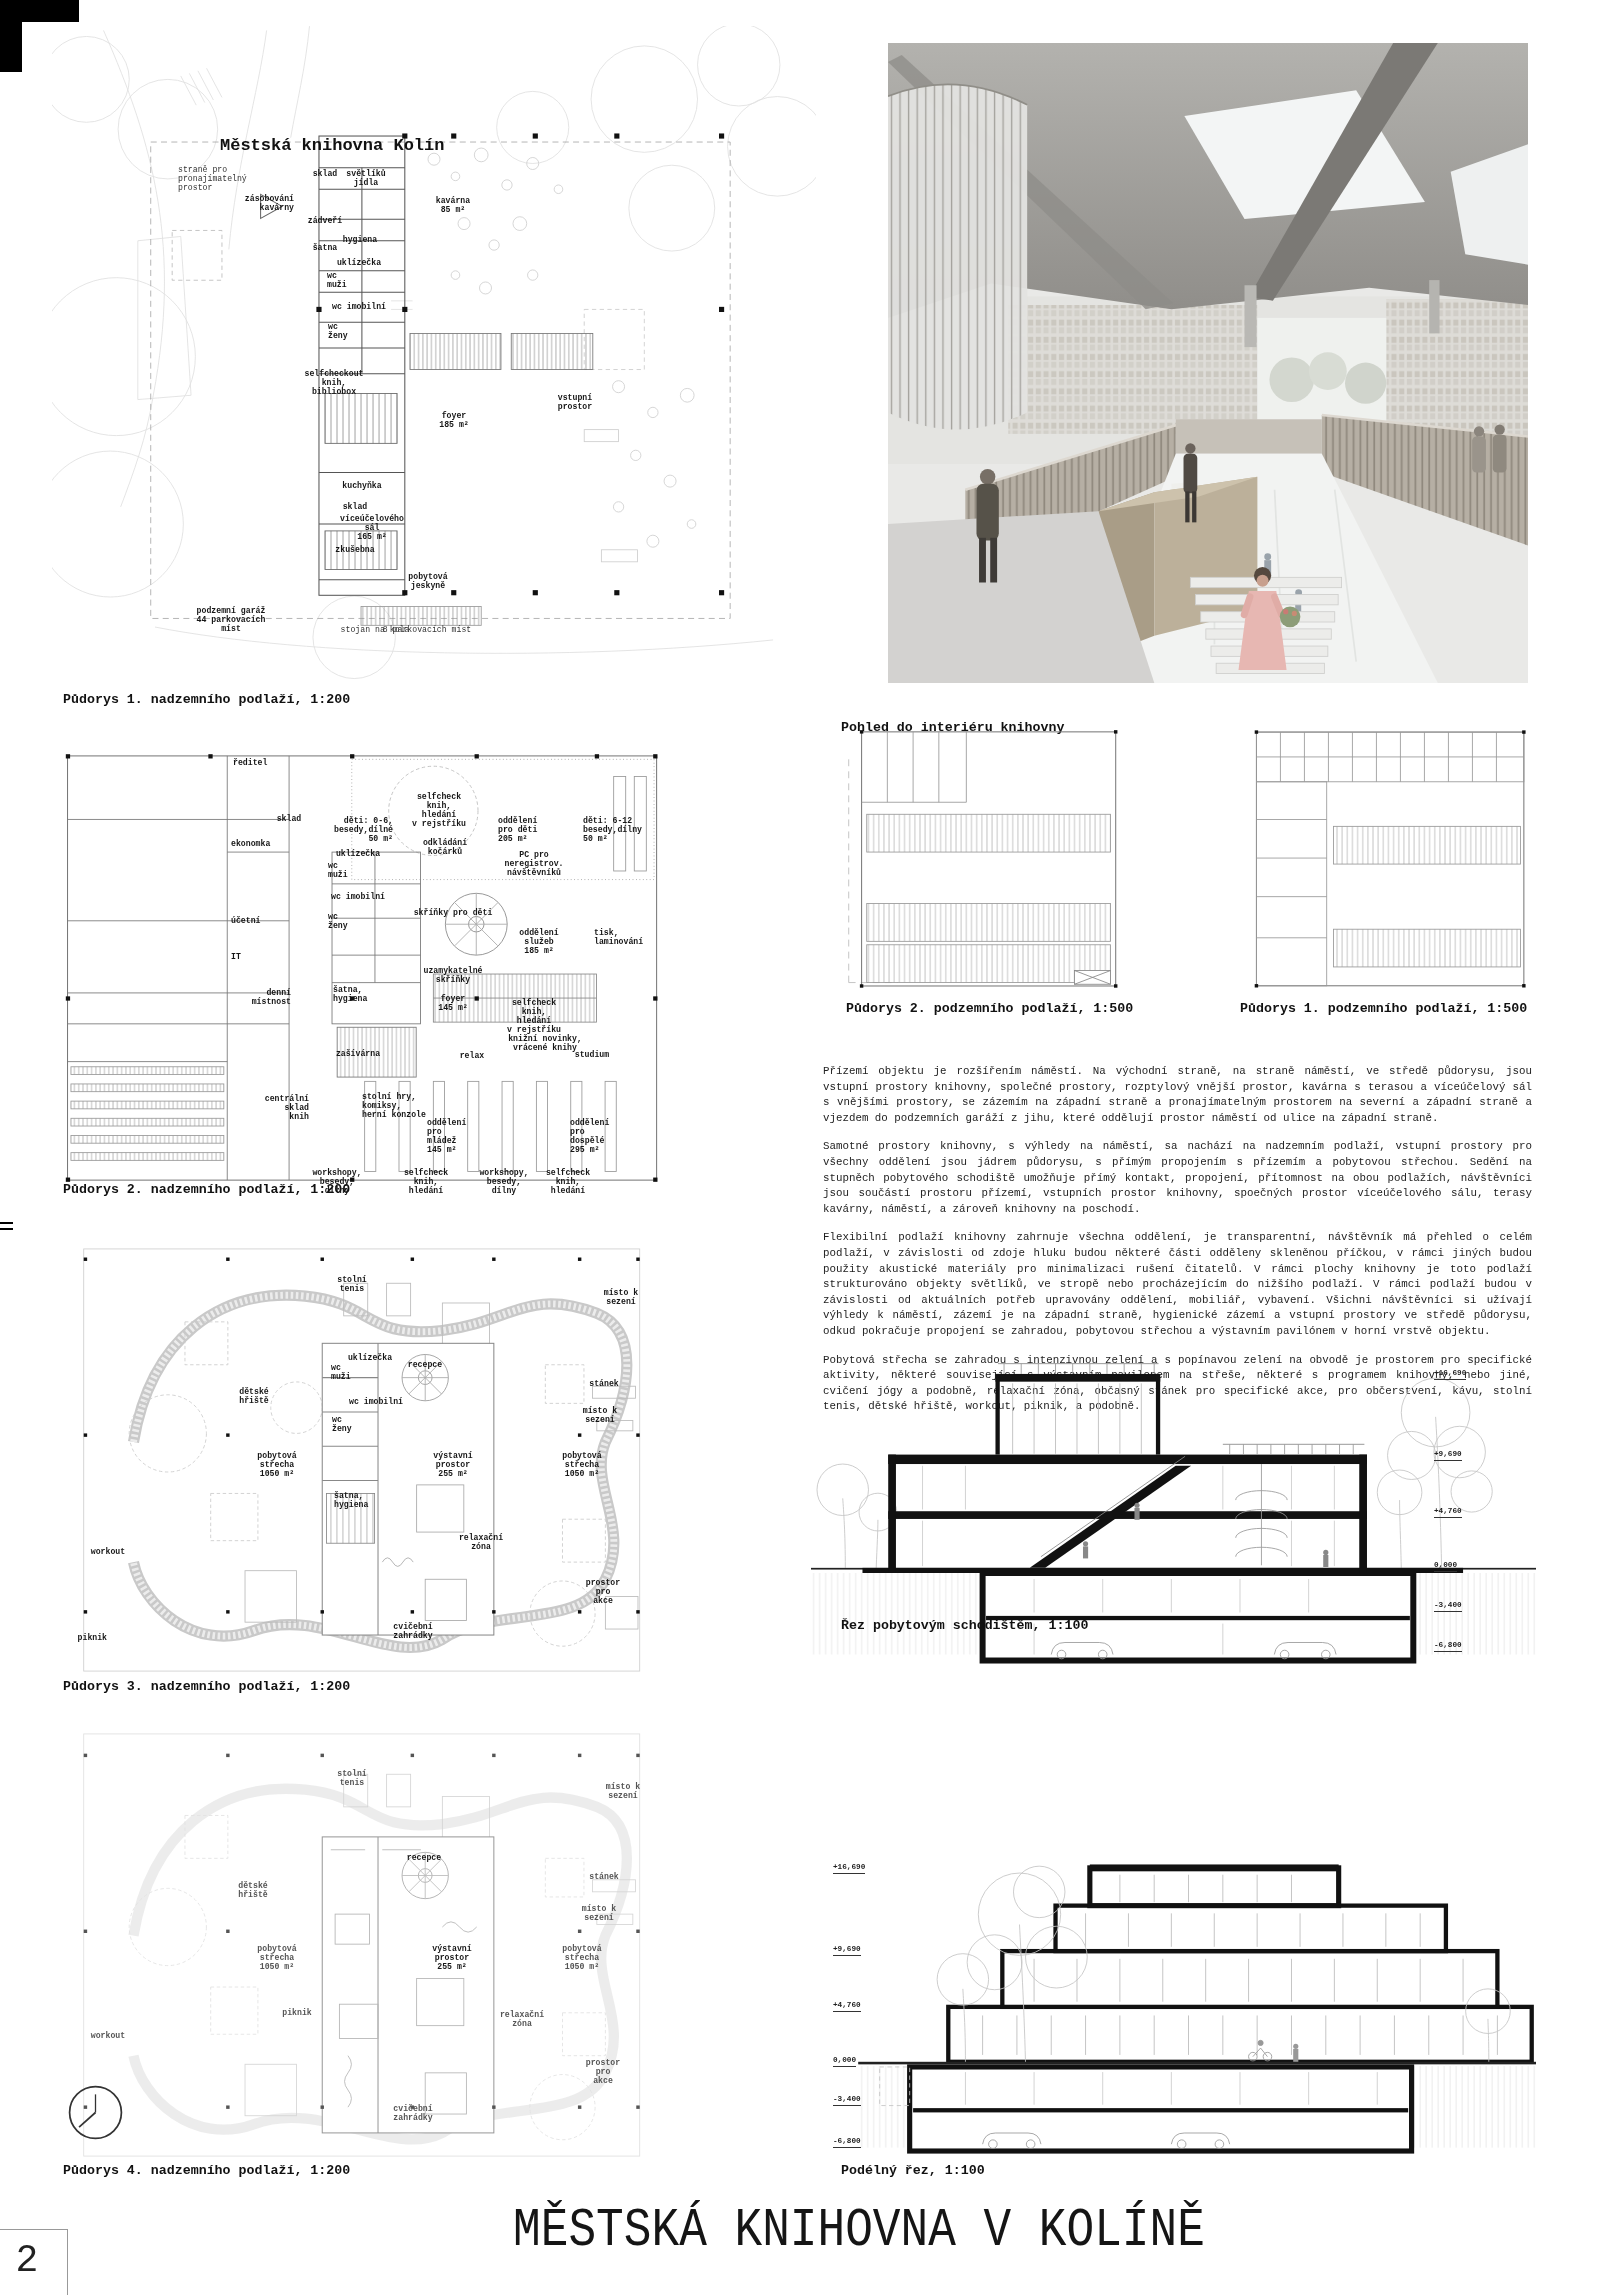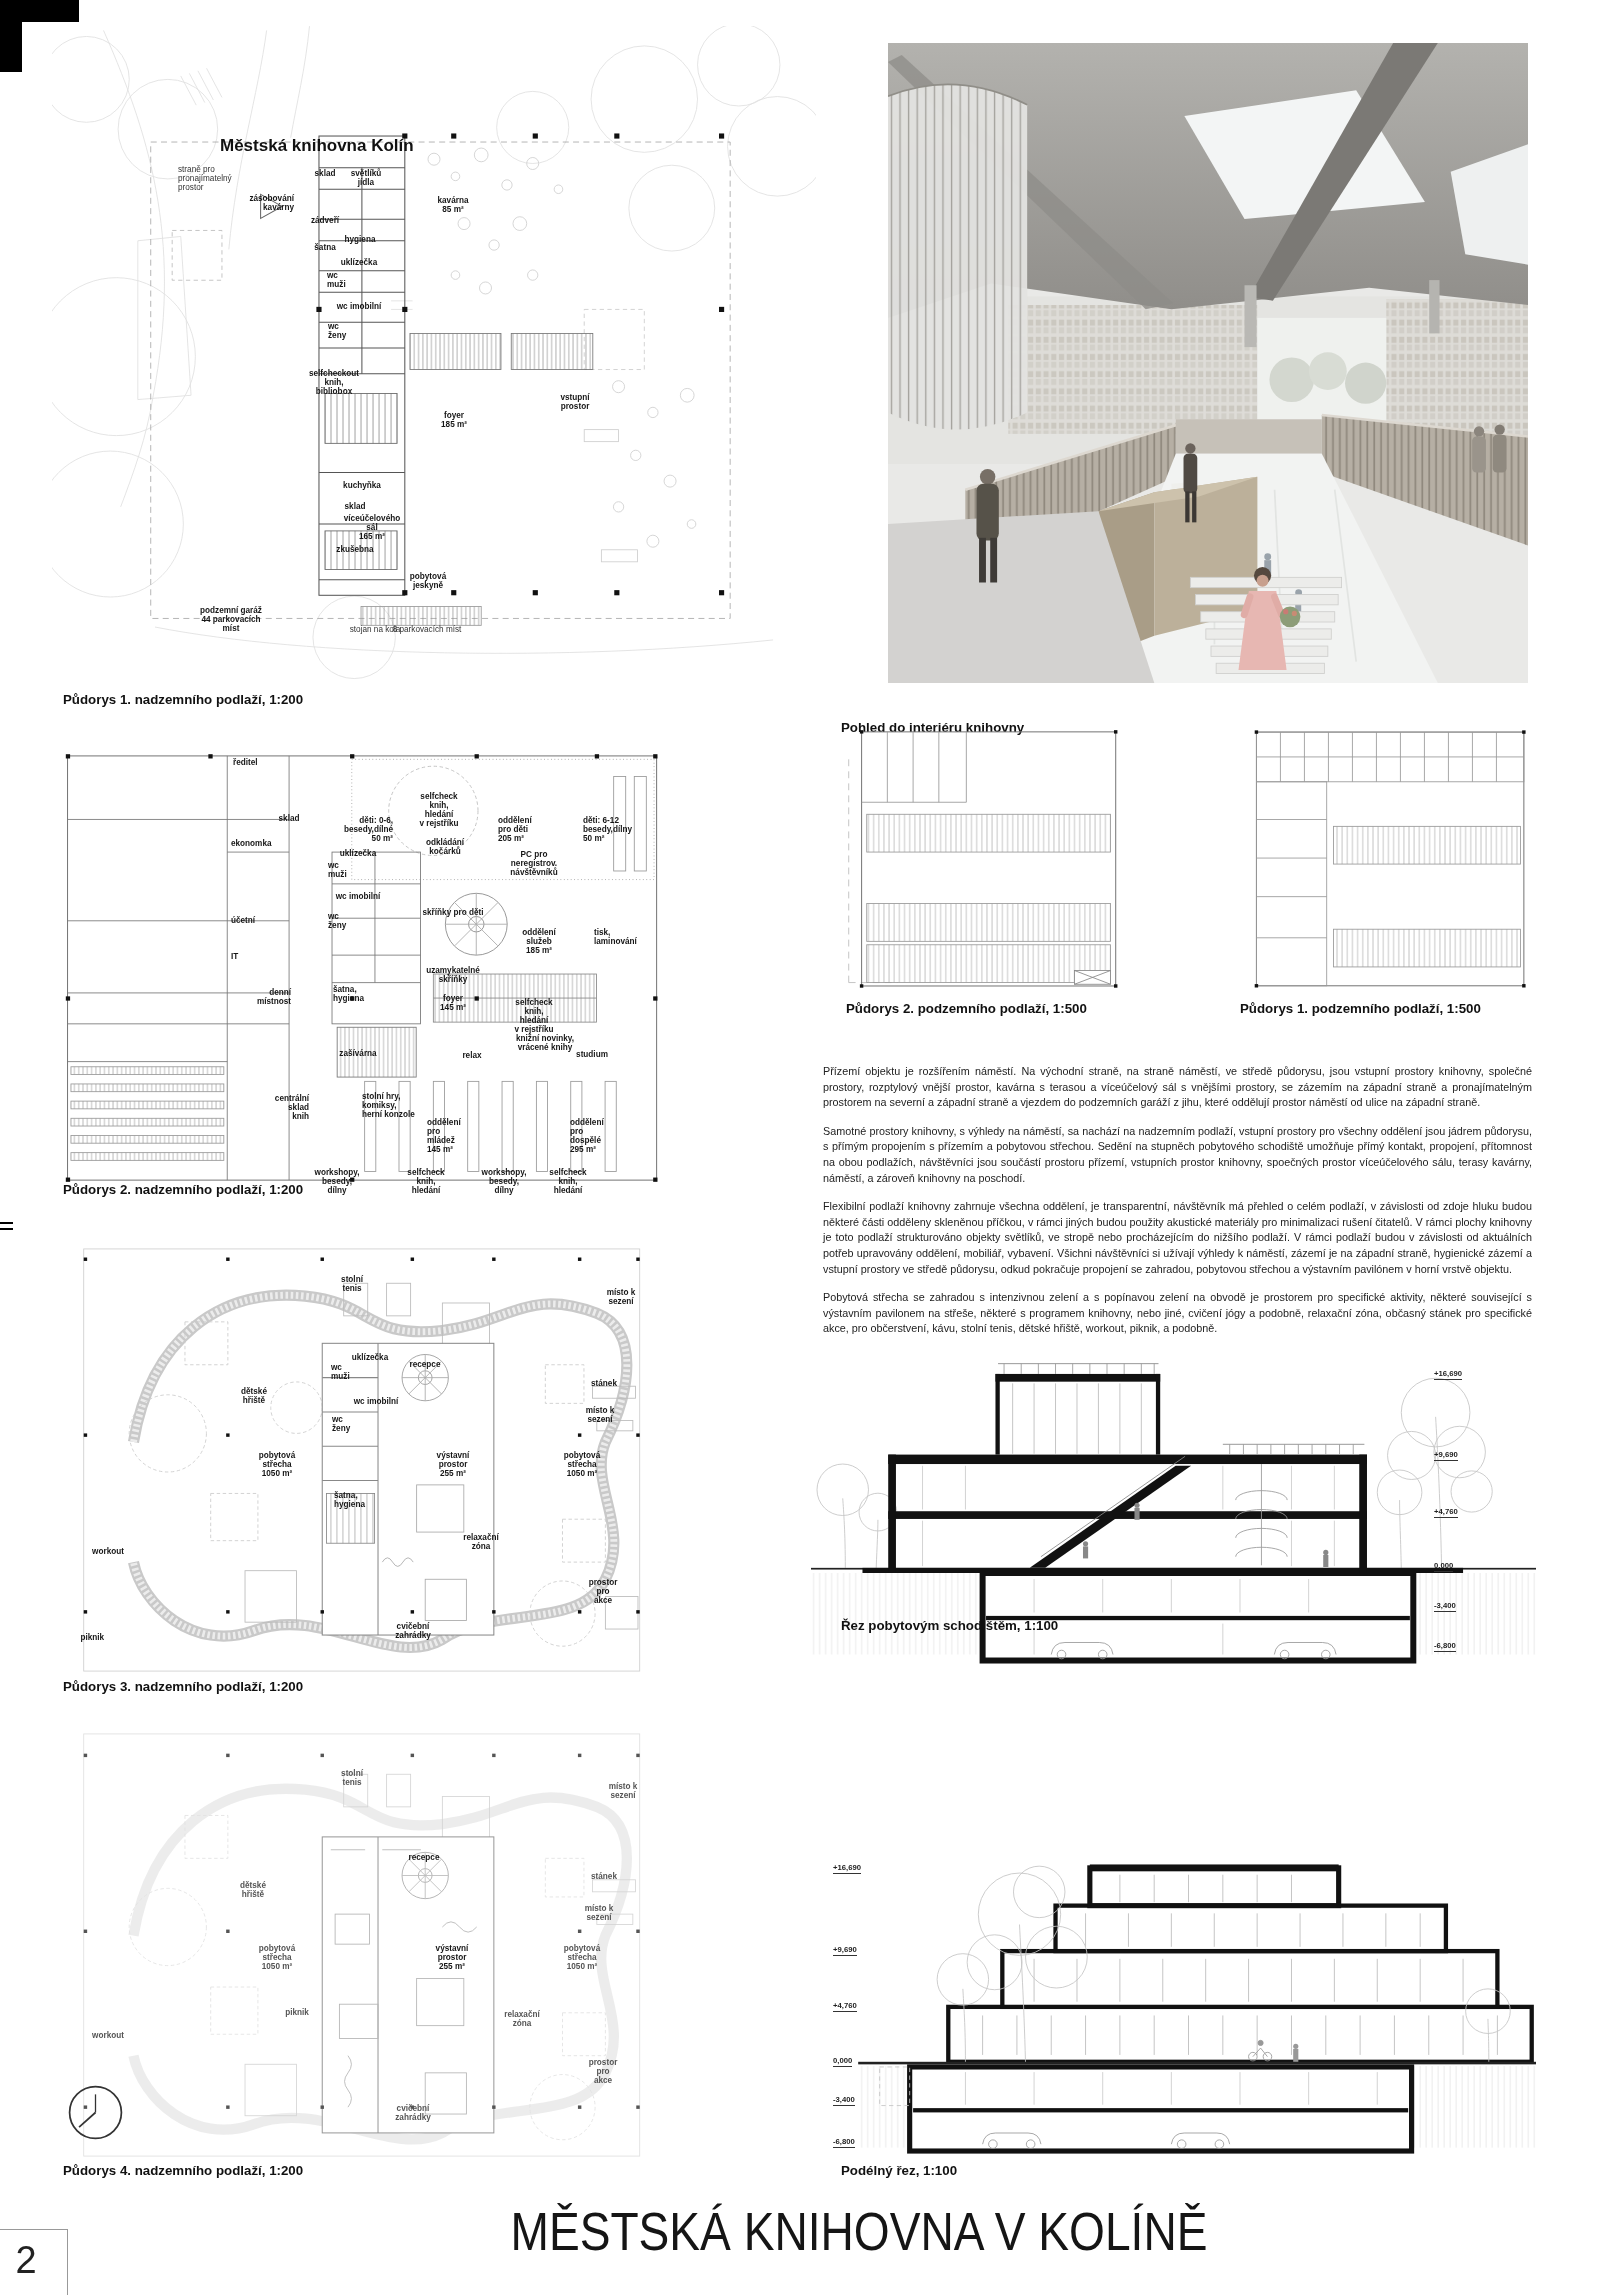--- a/index.html
+++ b/index.html
@@ -1,17 +1,17 @@
 <!DOCTYPE html>
 <html style="font-size:13.7px"><head>
 <meta charset="utf-8">
 <style>
   html,body{margin:0;padding:0;background:#fff;}
   .board{position:relative;width:1608px;height:2295px;background:#ffffff;overflow:hidden;
-         font-family:Liberation Sans, sans-serif;color:#111;}
+         font-family:Liberation Mono, monospace;color:#111;}
   .abs{position:absolute;}
   .cap{position:absolute;font-size:13.3px;font-weight:bold;color:#111;white-space:nowrap;}
   .plabel{position:absolute;font-size:8.2px;line-height:9px;font-weight:bold;color:#161616;
           white-space:nowrap;text-align:center;}
   .plabel.n{font-weight:normal;color:#333;}
   .plabel.f{color:#555;}
   .plabel.l{text-align:left;}
   .plabel.r{text-align:right;}
   .plabel.elev{font-size:7.7px;font-weight:bold;color:#222;}
   .plabel.elev div{border-bottom:0.9px solid #333;padding-bottom:1px;}

